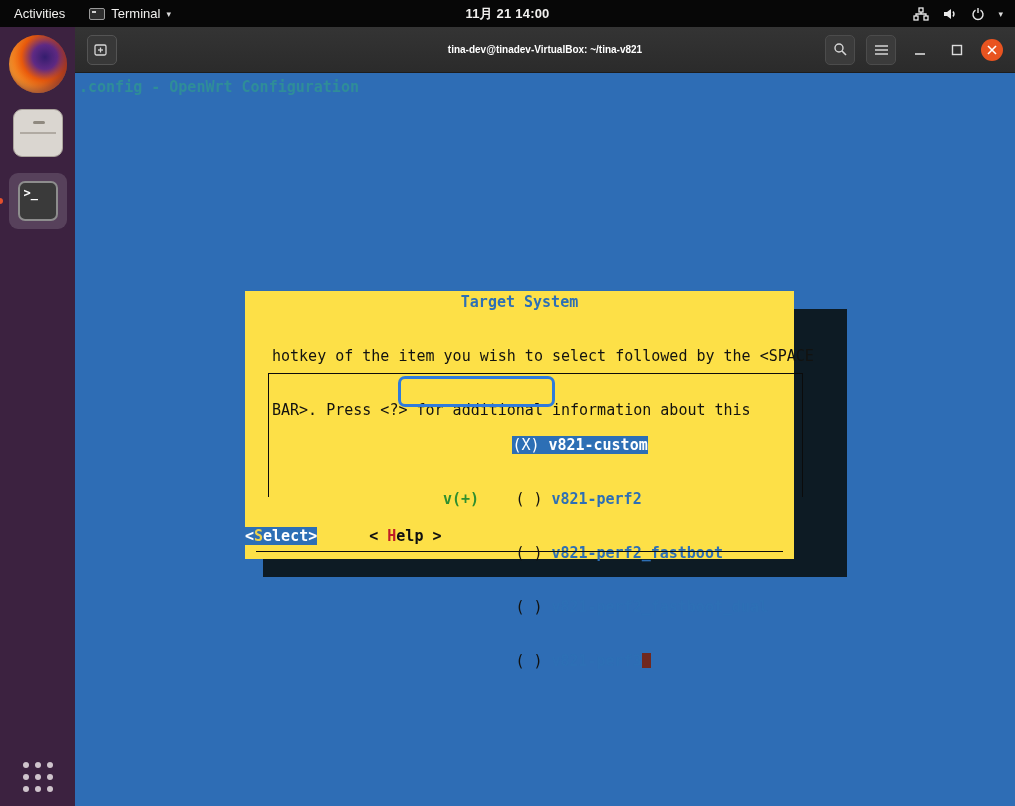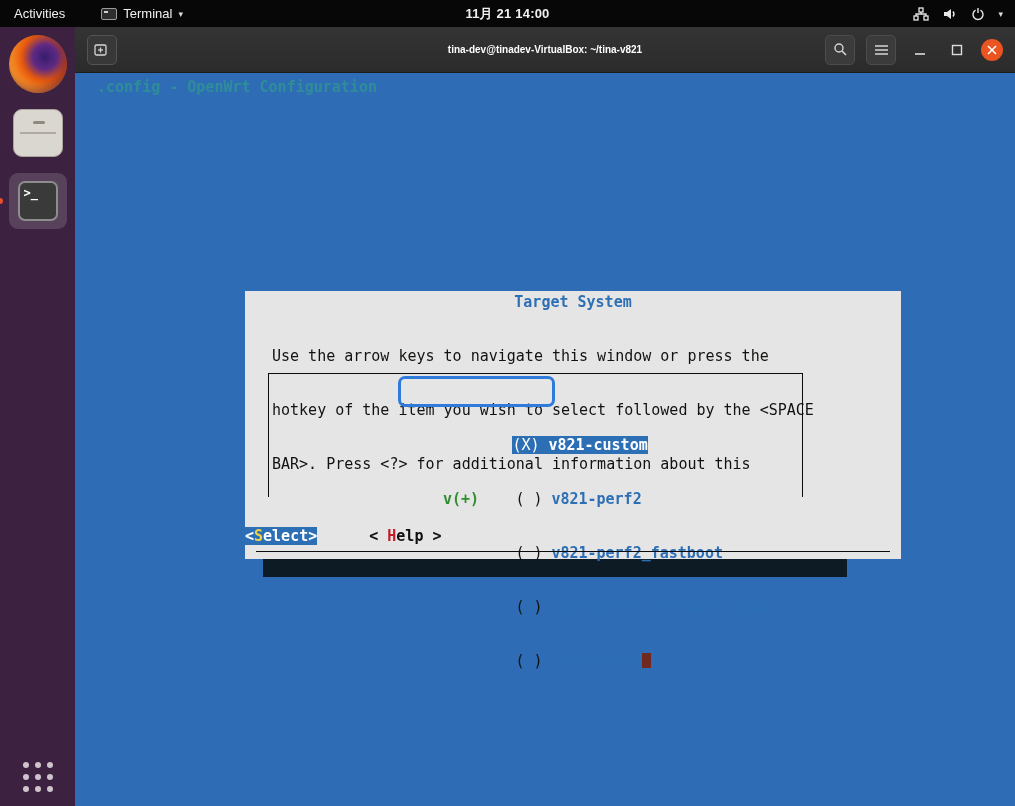--- a/index.html
+++ b/index.html
@@ -1,21 +1,21 @@
 <!DOCTYPE html>
 <html><head>
 <meta charset="utf-8">
 <style>
   * { margin:0; padding:0; box-sizing:border-box; }
   body { font-family:"Liberation Sans", sans-serif; background:#000; }
   .screen { position:relative; width:1015px; height:806px; overflow:hidden; background:#2e6db5; }
 
   
   .topbar { position:absolute; top:0; left:0; right:0; height:27px; background:#070707;
-            color:#f1f0ee; display:flex; align-items:center; font-size:13px; z-index:40;gap:12px; }
+            color:#f1f0ee; display:flex; align-items:center; font-size:13px; z-index:40; }
   .activities { height:27px; display:flex; align-items:center; padding:0 14px; cursor:default; }
   .appmenu { height:27px; display:flex; align-items:center; gap:6px; padding:0 10px; }
   .term-mini { width:16px; height:12px; background:#2e2e2e; border:1px solid #9a9a9a; border-radius:2px; position:relative; }
   .term-mini::after { content:""; position:absolute; left:2px; top:2px; width:4px; height:2px; background:#cfcfcf; }
   .caret { font-size:9px; color:#dcdcdc; }
   .clock { position:absolute; left:50%; transform:translateX(-50%); font-weight:bold; letter-spacing:.2px; }
   .indicators { margin-left:auto; display:flex; align-items:center; gap:13px; padding-right:12px; height:27px; }
   .indicators svg { display:block; }
 
   
@@ -47,24 +47,24 @@
       border-radius:5px; display:flex; align-items:center; justify-content:center; }
   .tb-right { margin-left:auto; display:flex; align-items:center; gap:11px; padding-right:12px; }
   .icon-btn { width:30px; height:30px; border-radius:5px; background:#3b3b3b; border:1px solid #4c4c4c;
       display:flex; align-items:center; justify-content:center; }
   .plain-btn { width:26px; height:26px; display:flex; align-items:center; justify-content:center; }
   .close-btn { width:22px; height:22px; border-radius:50%; background:#e95420; display:flex; align-items:center; justify-content:center; }
 
   
   .termbody { position:absolute; top:46px; left:0; right:0; bottom:0; background:#2e6db5;
       font-family:"DejaVu Sans Mono", monospace; font-size:15px; line-height:18px; }
-  .backtitle { position:absolute; left:22px; top:5px; color:#2f8d99; font-weight:bold; white-space:pre; }
+  .backtitle { position:absolute; left:4px; top:5px; color:#2f8d99; font-weight:bold; white-space:pre; }
 
   .dlg-shadow { position:absolute; left:188px; top:236px; width:584px; height:268px; background:#0d1b24; }
-  .dialog { position:absolute; left:170px; top:218px; width:656px; height:268px; background:#e5e5e5; color:#121210; }
+  .dialog { position:absolute; left:170px; top:218px; width:549px; height:268px; background:#fde047; color:#121210; }
   .dlg-title { position:absolute; top:2px; left:0; width:100%; text-align:center; color:#2d6fb5; font-weight:bold; }
   .dlg-text { position:absolute; top:20px; left:27px; white-space:pre; color:#121210; }
   .listbox { position:absolute; left:23px; top:82px; width:535px; height:124px;
       border:1px solid #0b0b0b; border-bottom:none; }
   .options { position:absolute; left:162px; top:91px; white-space:pre; }
   .opt-row { height:18px; }
   .marker { display:inline-block; width:36px; color:#121210; }
   .opt-label { color:#2d6fb5; font-weight:bold; }
   .sel-wrap { display:inline-block; background:#2d6fb5; padding:0 0; margin-left:-3px; }
   .sel-wrap .marker, .sel-wrap .opt-label { color:#ffffff; }
@@ -186,21 +186,20 @@
     </div>
 
     <div class="termbody">
       <div class="backtitle">.config - OpenWrt Configuration</div>
 
       <div class="dlg-shadow"></div>
 
       <div class="dialog">
         <div class="dlg-title">Target System</div>
         <div class="dlg-text">
-          <div>Use the arrow keys to navigate this window or press the</div>
           <div>hotkey of the item you wish to select followed by the &lt;SPACE</div>
           <div>BAR&gt;. Press &lt;?&gt; for additional information about this</div>
         </div>
 
         <div class="listbox"></div>
 
         <div class="options">
           <div class="opt-row">
             <span class="sel-wrap"><span class="marker">(X)</span><span class="opt-label">v821-custom</span></span>
           </div>

